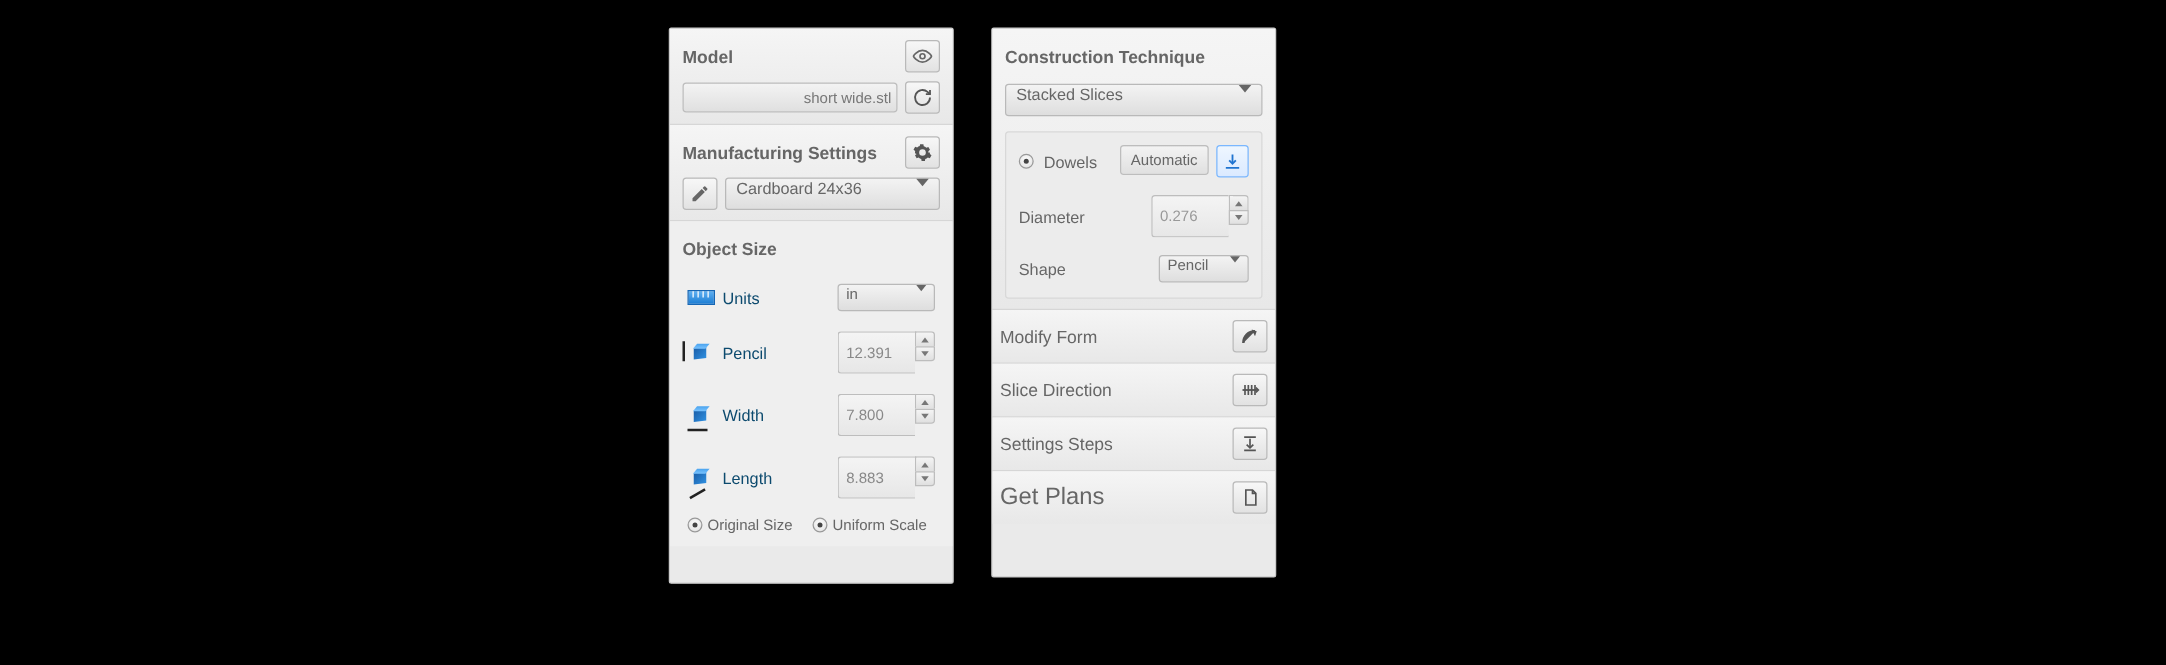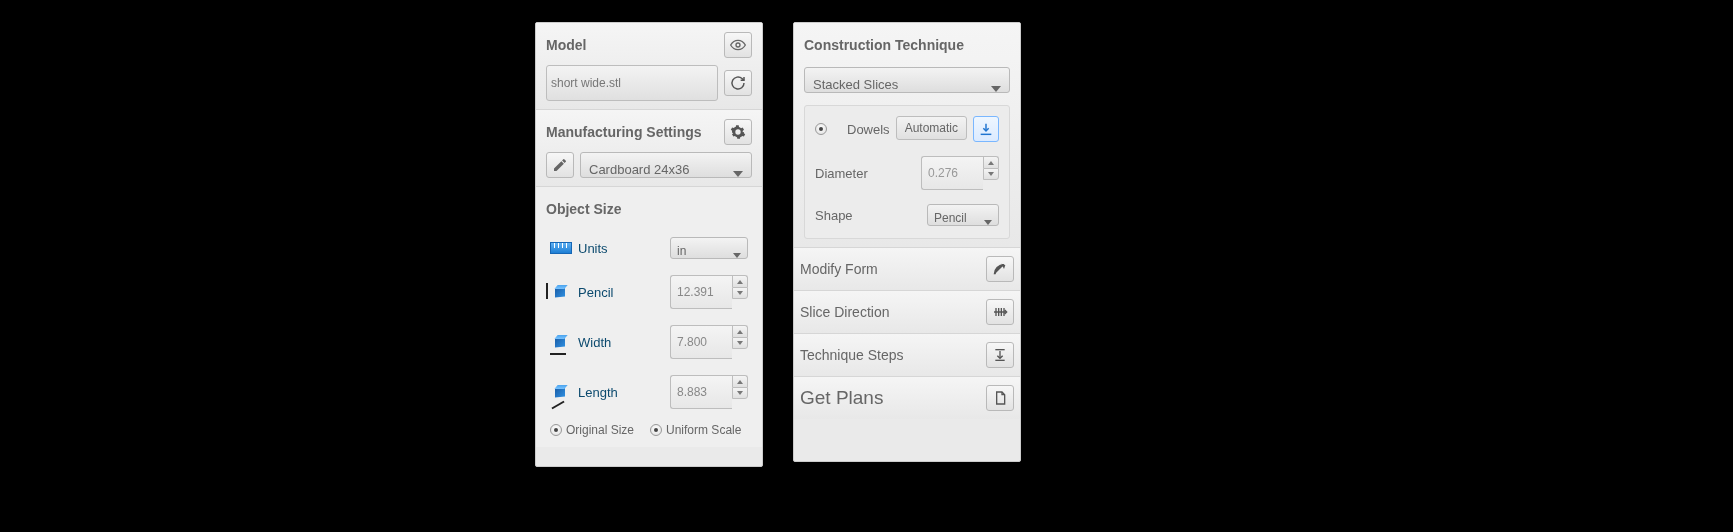--- a/index.html
+++ b/index.html
@@ -44,38 +44,38 @@
     background: linear-gradient(#f7f7f7,#e2e2e2);
     display: flex; align-items: center; justify-content: center;
     cursor: pointer;
     color: #555;
   }
   .icon-btn svg { width: 16px; height: 16px; }
   .icon-btn.active { border-color:#7ab7ff; background: linear-gradient(#eef6ff,#dbeaff); color:#1f74d0; }
 
   .wide-btn {
     flex:1;
-    height: 36px;
+    height: 24px;
     border: 1px solid #bdbdbd;
     border-radius: 3px;
     background: linear-gradient(#f3f3f3,#e0e0e0);
     color:#777;
     font-size:12px;
-    display:flex; align-items:center; justify-content:flex-start;
+    display:flex; align-items:center; justify-content:flex-end;
     cursor:pointer;
     padding: 0 4px;
   }
   .row { display:flex; align-items:center; gap:6px; }
 
   .dropdown {
     height: 26px;
     border:1px solid #b9b9b9;
     border-radius:3px;
     background: linear-gradient(#f3f3f3,#dedede);
-    display:flex; align-items:flex-end;
+    display:flex; align-items:flex-start;
     padding: 0 8px;
     color:#666;
     font-size:13px;
     cursor:pointer;
     position:relative;
   }
   .dropdown .triangle {
     margin-left:auto;
     width:0;height:0;
     border-left:5px solid transparent;
@@ -335,21 +335,21 @@
     </div>
     <div class="dropdown" style="width:100%">
       <span>Stacked Slices</span>
       <div class="triangle"></div>
     </div>
 
     <div class="inner-block" style="margin-top:12px">
       <div class="inner-row">
         <div class="radio-item">
           <div class="radio-dot checked"></div>
-          <span class="inner-label" style="margin-left:16px">Dowels</span>
+          <span class="inner-label" style="margin-left:4px">Dowels</span>
         </div>
         <div style="margin-left:auto;display:flex;gap:6px">
           <button class="chip-btn">
             <span>Automatic</span>
           </button>
           <div class="icon-btn active" style="width:26px">
             <svg viewBox="0 0 24 24" fill="none" stroke="#1f74d0" stroke-width="2.2">
                 <path d="M12 4v10"></path>
                 <path d="M8 11l4 4 4-4"></path>
                 <path d="M4 20h16"></path>
@@ -404,21 +404,21 @@
             <path d="M6 6v12M10 6v12M14 6v12M18 6v12"></path>
             <path d="M3 12h18" stroke-width="2.2"></path>
             <path d="M19 9l3 3-3 3"></path>
           </svg>
       </div>
     </div>
   </div>
 
   <div class="section" style="padding:0">
     <div class="arrow-row">
-      <span class="sec-title" style="font-size:14px">Technique Steps</span>
+      <span class="sec-title" style="font-size:14px">Settings Steps</span>
       <div class="icon-btn">
         <svg viewBox="0 0 24 24" fill="none" stroke="#555" stroke-width="2">
             <path d="M5 4h14"></path>
             <path d="M12 6v10"></path>
             <path d="M8 13l4 4 4-4"></path>
             <path d="M5 20h14"></path>
           </svg>
       </div>
     </div>
   </div>

